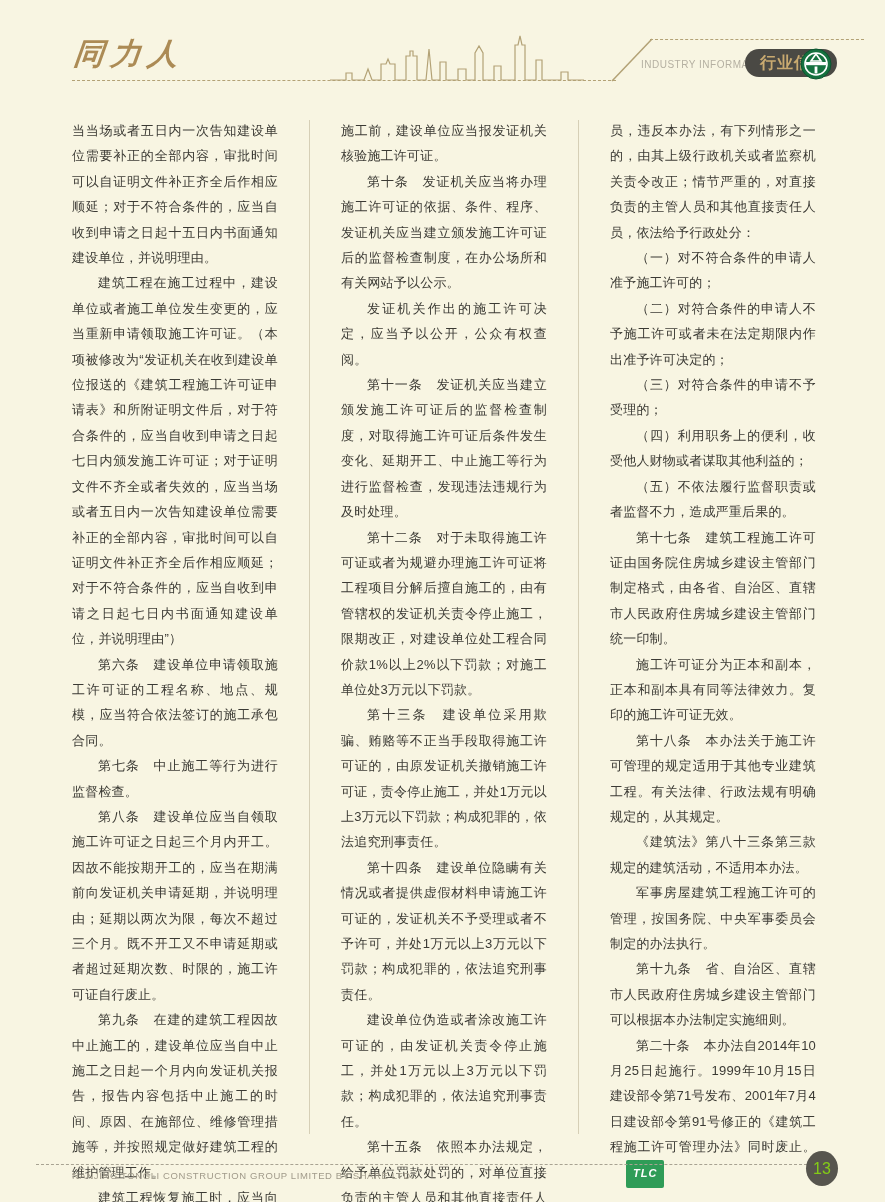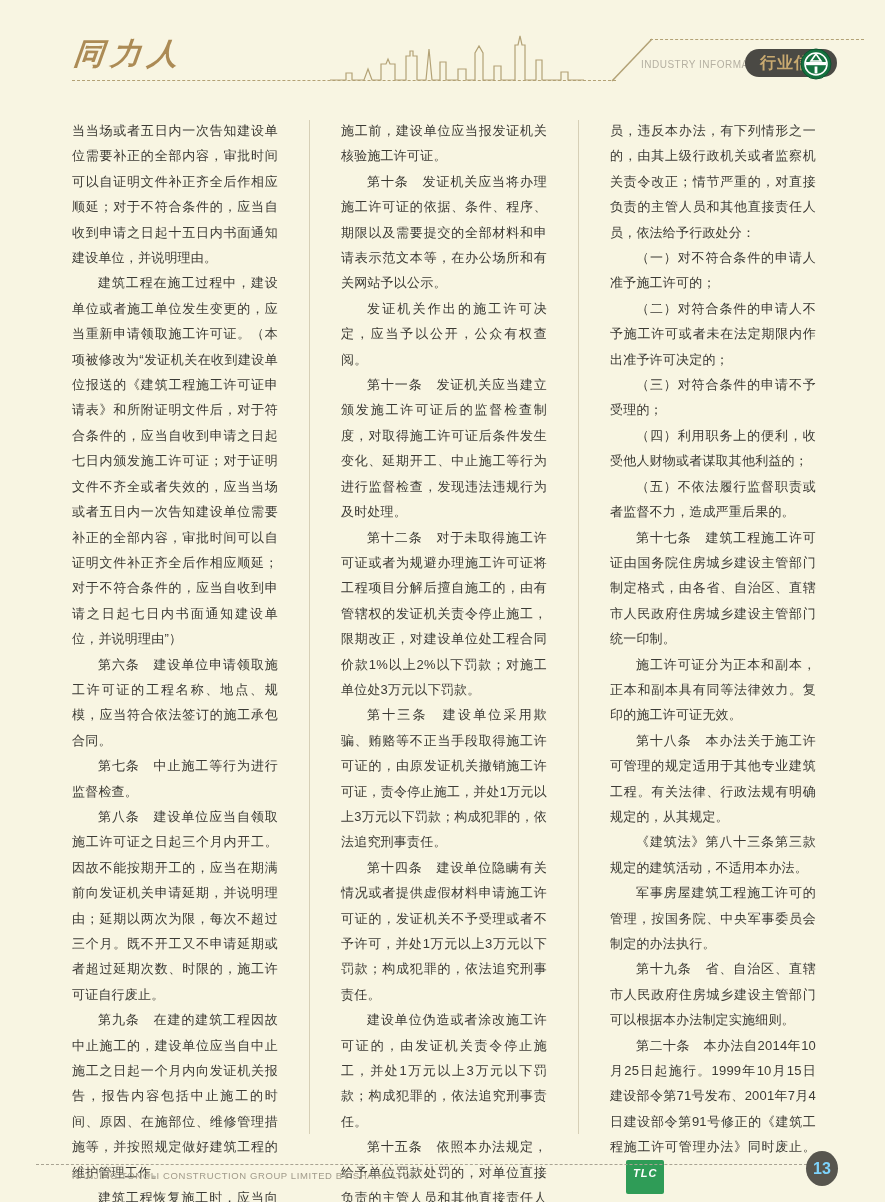--- a/index.html
+++ b/index.html
@@ -62,40 +62,40 @@
     color:#3b3a34;
     letter-spacing:.2px;
   }
   .para.no-indent{text-indent:0;}
   .tlc{
     display:inline-block;
     background:#2f9c57;
     color:#ffffff;
     font-style:italic;font-weight:bold;
     font-size:11px;letter-spacing:1px;
-    padding:1px 7px 8px 7px;
+    padding:1px 7px 2px 7px;
     border-radius:2px;
     margin-left:16px;
     text-indent:0;
     vertical-align:1px;
   }
   
   .footer-line{
     position:absolute;left:36px;top:1164px;width:776px;height:0;
     border-top:1px dashed #a8a392;
   }
   .footer-company{
     position:absolute;left:72px;top:1170px;
     font-size:9.5px;letter-spacing:.6px;color:#a09a8a;
     white-space:nowrap;
   }
   .page-number-badge{
     position:absolute;left:806px;top:1151px;width:32px;height:35px;
     background:#57554e;border-radius:50%;
-    color:#7dd3fc;font-size:16px;font-weight:bold;
+    color:#84cc16;font-size:16px;font-weight:normal;
     display:flex;align-items:center;justify-content:center;
   }
 </style>
 </head>
 <body>
 
 <div>
   <div class="masthead-logo">同力人</div>
   <div class="logo-underline"></div>
 
@@ -129,21 +129,21 @@
       <p class="para">建筑工程在施工过程中，建设单位或者施工单位发生变更的，应当重新申请领取施工许可证。（本项被修改为“发证机关在收到建设单位报送的《建筑工程施工许可证申请表》和所附证明文件后，对于符合条件的，应当自收到申请之日起七日内颁发施工许可证；对于证明文件不齐全或者失效的，应当当场或者五日内一次告知建设单位需要补正的全部内容，审批时间可以自证明文件补正齐全后作相应顺延；对于不符合条件的，应当自收到申请之日起七日内书面通知建设单位，并说明理由”）</p>
       <p class="para">第六条　建设单位申请领取施工许可证的工程名称、地点、规模，应当符合依法签订的施工承包合同。</p>
       <p class="para">第七条　中止施工等行为进行监督检查。</p>
       <p class="para">第八条　建设单位应当自领取施工许可证之日起三个月内开工。因故不能按期开工的，应当在期满前向发证机关申请延期，并说明理由；延期以两次为限，每次不超过三个月。既不开工又不申请延期或者超过延期次数、时限的，施工许可证自行废止。</p>
       <p class="para">第九条　在建的建筑工程因故中止施工的，建设单位应当自中止施工之日起一个月内向发证机关报告，报告内容包括中止施工的时间、原因、在施部位、维修管理措施等，并按照规定做好建筑工程的维护管理工作。</p>
       <p class="para">建筑工程恢复施工时，应当向发证机关报告；中止施工满一年的工程恢复</p>
     </div>
   <div class="vdiv"></div>
   <div class="col">
       <p class="para no-indent">施工前，建设单位应当报发证机关核验施工许可证。</p>
-      <p class="para">第十条　发证机关应当将办理施工许可证的依据、条件、程序、期限以及需要提交的全部材料和申请表示范文本等，在办公场所和有关网站予以公示。</p>
+      <p class="para">第十条　发证机关应当将办理施工许可证的依据、条件、程序、发证机关应当建立颁发施工许可证后的监督检查制度，在办公场所和有关网站予以公示。</p>
       <p class="para">发证机关作出的施工许可决定，应当予以公开，公众有权查阅。</p>
       <p class="para">第十一条　发证机关应当建立颁发施工许可证后的监督检查制度，对取得施工许可证后条件发生变化、延期开工、中止施工等行为进行监督检查，发现违法违规行为及时处理。</p>
       <p class="para">第十二条　对于未取得施工许可证或者为规避办理施工许可证将工程项目分解后擅自施工的，由有管辖权的发证机关责令停止施工，限期改正，对建设单位处工程合同价款1%以上2%以下罚款；对施工单位处3万元以下罚款。</p>
       <p class="para">第十三条　建设单位采用欺骗、贿赂等不正当手段取得施工许可证的，由原发证机关撤销施工许可证，责令停止施工，并处1万元以上3万元以下罚款；构成犯罪的，依法追究刑事责任。</p>
       <p class="para">第十四条　建设单位隐瞒有关情况或者提供虚假材料申请施工许可证的，发证机关不予受理或者不予许可，并处1万元以上3万元以下罚款；构成犯罪的，依法追究刑事责任。</p>
       <p class="para">建设单位伪造或者涂改施工许可证的，由发证机关责令停止施工，并处1万元以上3万元以下罚款；构成犯罪的，依法追究刑事责任。</p>
       <p class="para">第十五条　依照本办法规定，给予单位罚款处罚的，对单位直接负责的主管人员和其他直接责任人员处单位罚款数额5%以上10%以下罚款。</p>
       <p class="para">单位及相关责任人受到处罚的，作为不良行为记录予以通报。</p>
       <p class="para">第十六条　发证机关及其工作人</p>
     </div>

